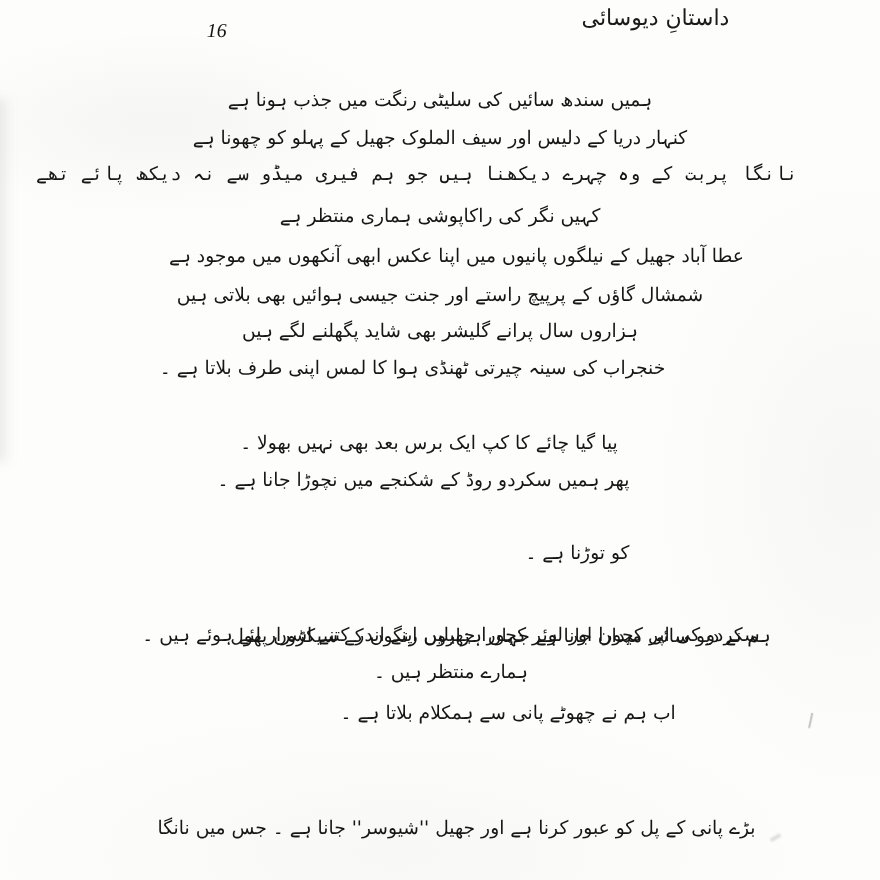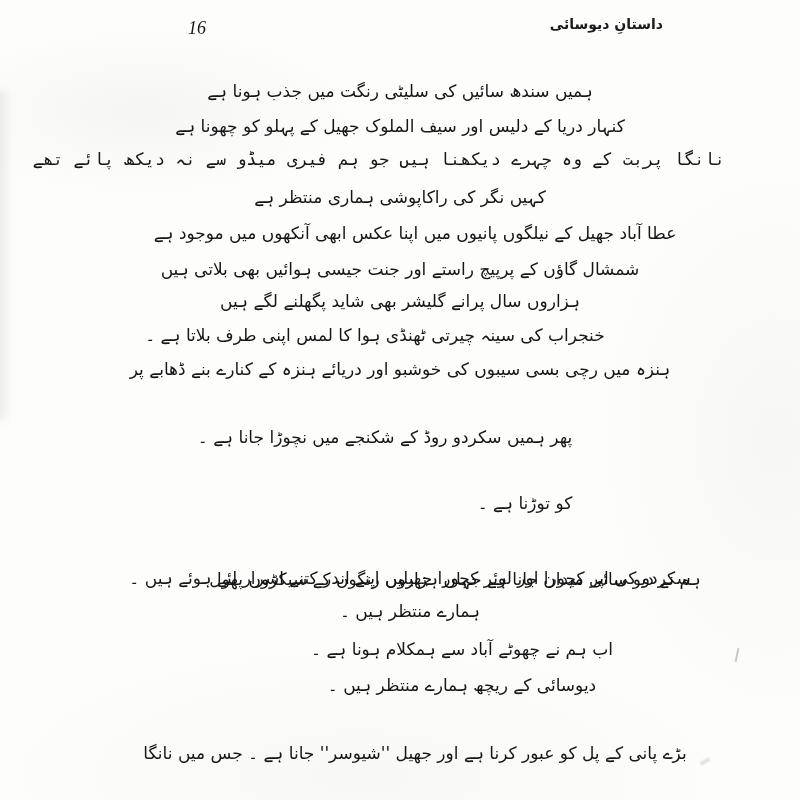--- a/index.html
+++ b/index.html
@@ -23,25 +23,25 @@
     position:absolute;
     left:188px;top:18px;
     font-family:"Liberation Serif","DejaVu Serif",serif;
     font-style:italic;
     font-weight:normal;
     font-size:18px;
     color:#141414;
   }
   .header-title{
     position:absolute;
-    top:16px;right:137px;
+    top:4px;right:137px;
     direction:rtl;
     unicode-bidi:embed;
-    font-size:14px;
-    font-weight:bold;
+    font-size:20px;
+    font-weight:normal;
     color:#1a1a1a;
     letter-spacing:-0.2px;
   }
   .text-block{
     position:absolute;
     left:0;top:0;width:800px;height:656px;
   }
   .text-line{
     position:absolute;
     left:90px;
@@ -92,23 +92,22 @@
 
   <div class="text-block">
       <div class="text-line" style="top: 78px; transform: translateX(0px);">ہمیں سندھ سائیں کی سلیٹی رنگت میں جذب ہونا ہے</div>
       <div class="text-line" style="top: 113px; transform: translateX(0px);">کنہار دریا کے دلیس اور سیف الملوک جھیل کے پہلو کو چھونا ہے</div>
       <div class="text-line" style="top: 148px; transform: translateX(15px); font-family: Liberation Mono, monospace;">نانگا پربت کے وہ چہرے دیکھنا ہیں جو ہم فیری میڈو سے نہ دیکھ پائے تھے</div>
       <div class="text-line" style="top: 184px; transform: translateX(0px);">کہیں نگر کی راکاپوشی ہماری منتظر ہے</div>
       <div class="text-line" style="top: 220px; transform: translateX(15px);">عطا آباد جھیل کے نیلگوں پانیوں میں اپنا عکس ابھی آنکھوں میں موجود ہے</div>
       <div class="text-line" style="top: 256px; transform: translateX(0px);">شمشال گاؤں کے پرپیچ راستے اور جنت جیسی ہوائیں بھی بلاتی ہیں</div>
       <div class="text-line" style="top: 288px; transform: translateX(0px);">ہزاروں سال پرانے گلیشر بھی شاید پگھلنے لگے ہیں</div>
       <div class="text-line" style="top: 322px; transform: translateX(-25px);">خنجراب کی سینہ چیرتی ٹھنڈی ہوا کا لمس اپنی طرف بلاتا ہے ۔</div>
-      <div class="text-line" style="top: 356px; transform: translateX(0px);">ہنزہ میں رچی بسی سیبوں کی خوشبو اور دریائے ہنزہ کے کنارے بنے ڈھابے پر</div>
+      <div class="text-line" style="top: 390px; transform: translateX(-10px);">پیا گیا چائے کا کپ ایک برس بعد بھی نہیں بھولا ۔</div>
       <div class="text-line" style="top: 424px; transform: translateX(-15px);">پھر ہمیں سکردو روڈ کے شکنجے میں نچوڑا جانا ہے ۔</div>
       <div class="text-line" style="top: 490px; transform: translateX(125px);">کو توڑنا ہے ۔</div>
       <div class="text-line" style="top: 541px; transform: translateX(10px); margin-top: 24px;">سکردو کی اپر کچورا اور لوئر کچورا جھیلیں اپنے اندر کتنے اسرار لئے ہوئے ہیں ۔</div>
       <div class="text-line" style="top: 566px; transform: translateX(55px);">ہم نے دیو سائی میدان جانا ہے جہاں ہزاروں رنگوں کے سیکڑوں پھول</div>
       <div class="text-line" style="top: 598px; transform: translateX(10px);">ہمارے منتظر ہیں ۔</div>
-      <div class="text-line" style="top: 636px; transform: translateX(62px);">اب ہم نے چھوٹے آباد سے ہمکلام ہونا ہے ۔</div>
-      <div class="text-line" style="top: 672px; transform: translateX(62px);">دیوسائی کے ریچھ ہمارے منتظر ہیں ۔</div>
+      <div class="text-line" style="top: 636px; transform: translateX(62px);">اب ہم نے چھوٹے پانی سے ہمکلام بلاتا ہے ۔</div>
       <div class="text-line" style="top: 740px; transform: translateX(15px);">بڑے پانی کے پل کو عبور کرنا ہے اور جھیل ''شیوسر'' جانا ہے ۔ جس میں نانگا</div>
     </div>
 </div>
 
 </body></html>

